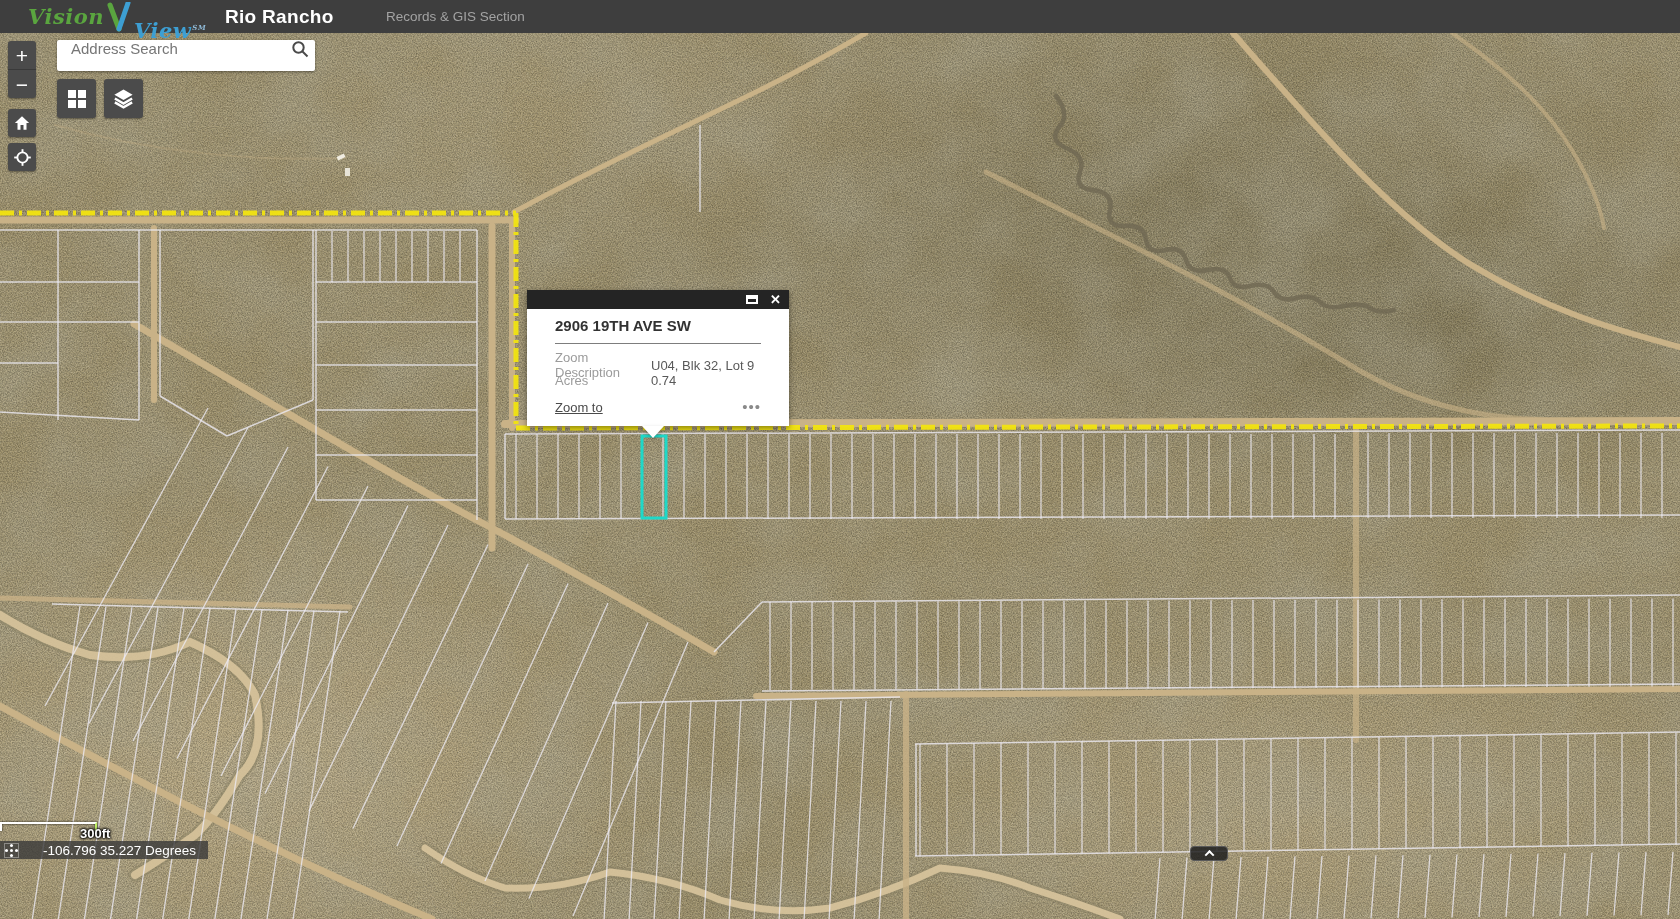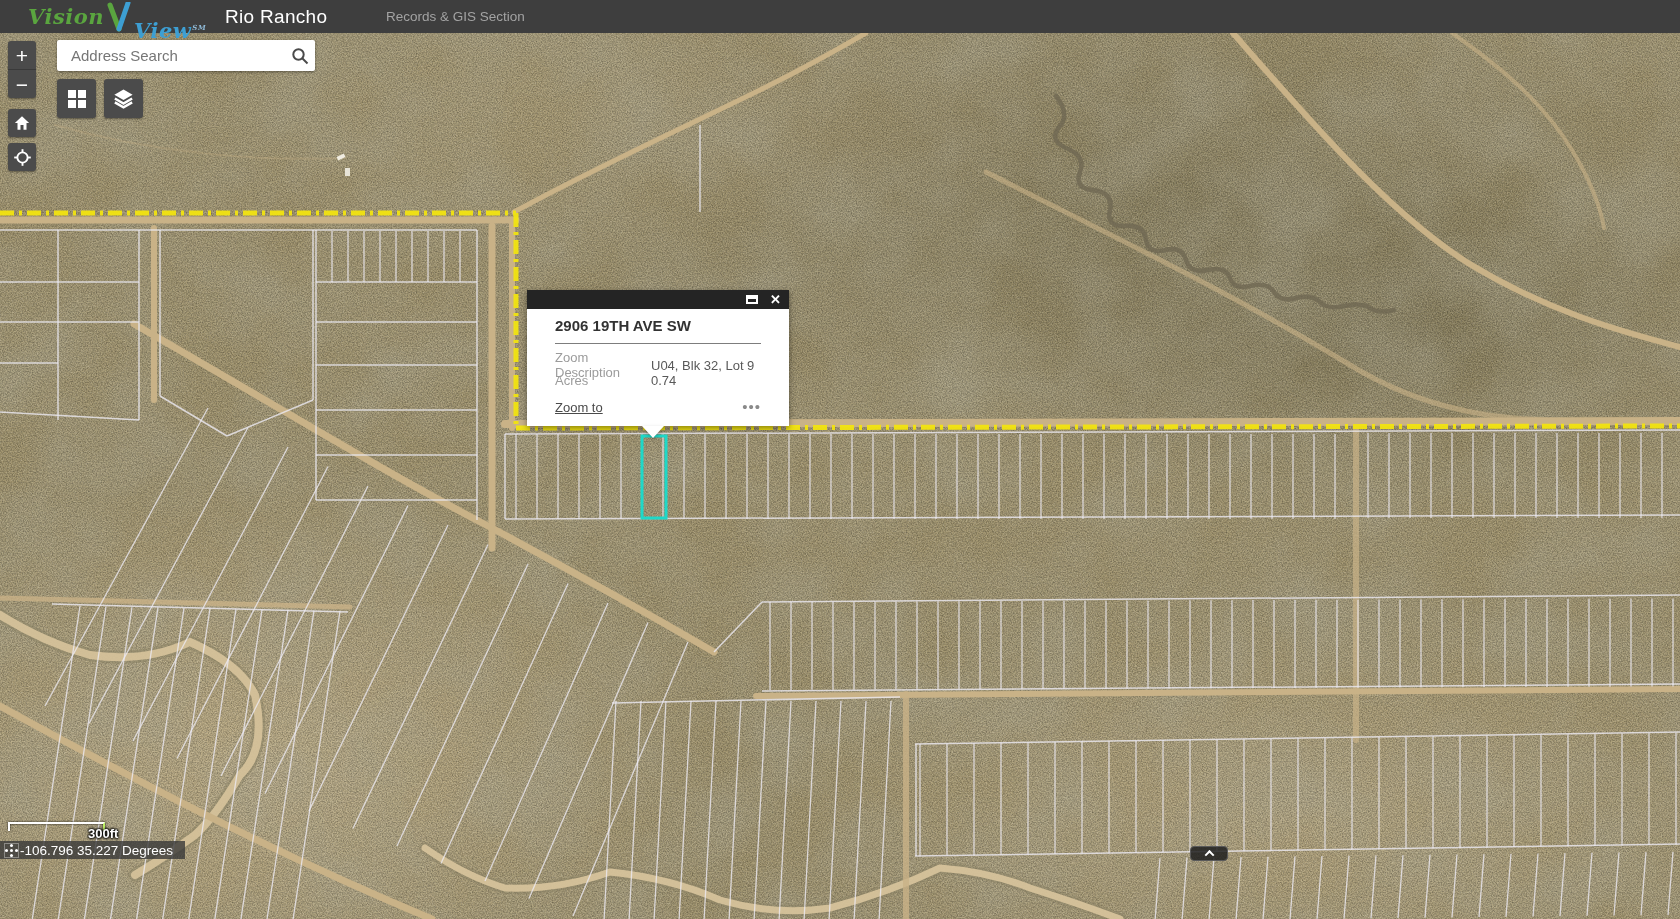--- a/index.html
+++ b/index.html
@@ -11,21 +11,21 @@
   #appHeader { position:absolute; left:0; top:0; width:1680px; height:33px;
                background:#3e3e3e; z-index:50; }
   #logo { position:absolute; left:28px; top:0; height:33px; display:flex;
           align-items:center; gap:2px; }
   .logo-word { font-family:"DejaVu Serif", serif; font-style:italic; font-weight:700;
                font-size:21px; letter-spacing:.5px; }
   .logo-green { color:#5aa53f; }
   .logo-blue  { color:#3d9fd3;margin-top:28px; }
   .logo-sm { font-size:7px; color:#8fb9d6; vertical-align:super; margin-left:1px; }
   #appTitle { position:absolute; left:225px; top:0; line-height:33px; color:#fff;
-              font-size:19px; font-weight:400; letter-spacing:.3px; }
+              font-size:19px; font-weight:700; letter-spacing:.3px; }
   #sectionTitle { position:absolute; left:386px; top:0; line-height:33px; color:#a3a3a3;
               font-size:13.5px; }
 
   
   #map { position:absolute; left:0; top:33px; width:1680px; height:886px; }
   #map svg { display:block; }
 
   
   .mbtn { position:absolute; background:#4b4b4b; border-radius:3px; color:#fff;
           display:flex; align-items:center; justify-content:center;
@@ -37,21 +37,21 @@
   #zoomDivider { height:1px; width:100%; background:#3a3a3a; }
   #homeBtn   { left:8px; top:109px; width:28px; height:28px; }
   #locateBtn { left:8px; top:143px; width:28px; height:28px; }
   #basemapBtn{ left:57px;  top:79px; width:39px; height:39px; }
   #layersBtn { left:104px; top:79px; width:39px; height:39px; }
   .gridicon { display:grid; grid-template-columns:8px 8px; grid-template-rows:8px 8px; gap:2px; }
   .gridicon span { background:#fff; }
 
   #searchBox { position:absolute; left:57px; top:40px; width:258px; height:31px;
                background:#fff; border-radius:2px; box-shadow:0 1px 3px rgba(0,0,0,.4);
-               display:flex; align-items:center; z-index:40; }
+               display:flex; align-items:flex-start; z-index:40; }
   #searchInput { flex:1; border:none; outline:none; font-size:15px; color:#333;
                  padding:0 6px 0 14px; font-family:"Liberation Sans", sans-serif;
                  background:transparent; }
   #searchInput::placeholder { color:#767676; opacity:1; }
   #searchIcon { width:30px; display:flex; align-items:center; justify-content:center;
                 cursor:pointer; }
 
   
   #popup { position:absolute; left:527px; top:290px; width:262px; z-index:45;
            box-shadow:0 2px 6px rgba(0,0,0,.45); }
@@ -68,28 +68,28 @@
   .pvalue { color:#595959; }
   #popupFooter { margin-top:8px; height:18px; display:flex; align-items:center;
                  justify-content:space-between; }
   #zoomTo { font-size:13px; color:#4a4a4a; text-decoration:underline; cursor:pointer; }
   #moreBtn { font-size:15px; color:#8a8a8a; letter-spacing:1px; line-height:10px; cursor:pointer; }
   #beak { position:absolute; top:100%; left:115px; width:0; height:0;
           border-left:11px solid transparent; border-right:11px solid transparent;
           border-top:12px solid #fff; filter:drop-shadow(0 2px 2px rgba(0,0,0,.25)); }
 
   
-  #scalebar { position:absolute; left:8px; top:822px; width:97px; height:9px;
+  #scalebar { position:absolute; left:0; top:822px; width:97px; height:9px;
               border-top:2px solid #fff; border-left:2px solid #fff; border-right:2px solid #bef264;
               filter:drop-shadow(0 0 1px rgba(0,0,0,.8)); z-index:30; }
   #scaleLabel { position:absolute; left:78px; top:2px; color:#fff; font-size:13px;
                 font-weight:700; text-shadow:0 0 2px #000, 0 0 3px #000; white-space:nowrap; }
   #coords { position:absolute; left:0; top:841px; height:18px; z-index:30;
             background:rgba(58,58,58,.8); color:#fff; display:flex; align-items:center;
-            gap:1px; padding:0 12px 0 4px; font-size:13.5px; }
+            gap:24px; padding:0 12px 0 4px; font-size:13.5px; }
   #coordIcon { width:15px; height:15px; border:1px solid rgba(255,255,255,.35);
                display:flex; align-items:center; justify-content:center; }
   #coordDot { width:3px; height:3px; background:#fff; border-radius:50%;
               box-shadow:0 -5px 0 #fff, 0 5px 0 #fff, -5px 0 0 #fff, 5px 0 0 #fff; }
 
   #attrBtn { position:absolute; left:1190px; top:846px; width:38px; height:15px;
              background:rgba(30,30,30,.85); border:1px solid #5a5a5a; border-radius:4px;
              display:flex; align-items:center; justify-content:center; z-index:30; cursor:pointer; }
   #attrChevron { width:7px; height:7px; border-left:2px solid #fff; border-top:2px solid #fff;
                  transform:rotate(45deg) translate(1px,1px); }

